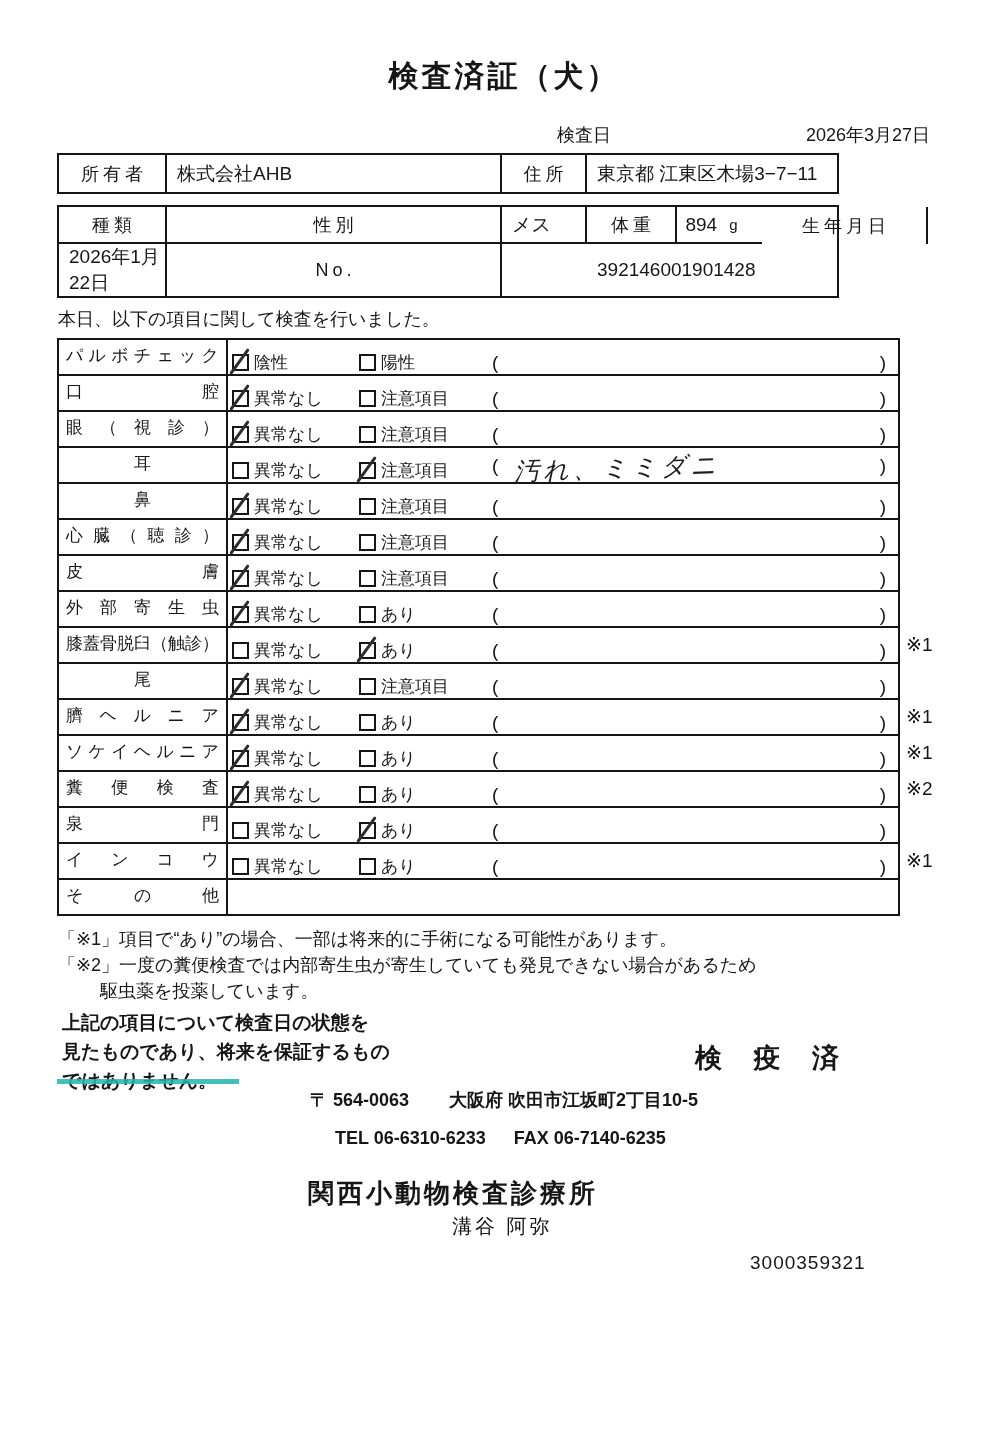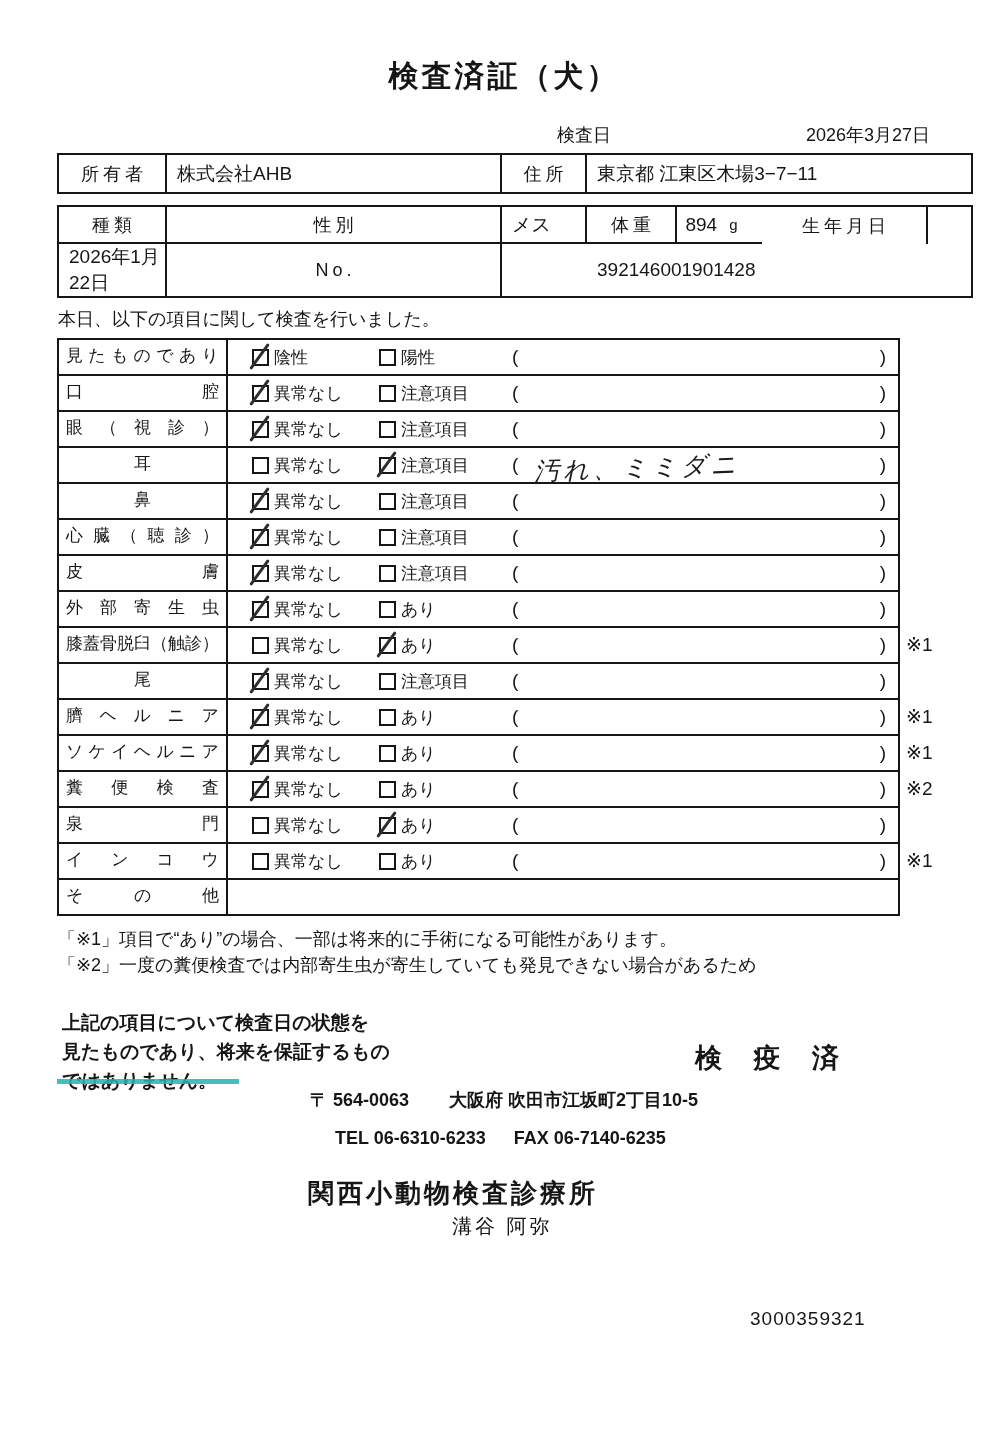--- a/index.html
+++ b/index.html
@@ -5,21 +5,21 @@
   html,body{margin:0;padding:0;background:#e8e8e8;}
   .page{position:relative;width:1008px;height:1433px;margin:0 auto;background:#ffffff;
         font-family:"Liberation Sans","DejaVu Sans",sans-serif;color:#161616;overflow:hidden;}
 
   
   .title{padding-top:56px;text-align:center;font-size:30px;font-weight:bold;letter-spacing:3px;}
   .daterow{display:flex;justify-content:space-between;margin:26px 78px 6px 557px;
            font-size:18px;font-weight:500;}
 
   
-  .tbl{margin-left:57px;width:916px;border:2px solid #161616;display:grid;box-sizing:border-box;}
+  .tbl{margin-left:57px;width:782px;border:2px solid #161616;display:grid;box-sizing:border-box;}
   .tbl1{grid-template-columns:108px 335px 85px 339px;margin-top:2px;}
   .tbl2{grid-template-columns:108px 335px 85px 90px 85px 166px;margin-top:11px;}
   .cell{display:flex;align-items:center;min-height:37px;box-sizing:border-box;}
   .br{border-right:2px solid #161616;}
   .bb{border-bottom:2px solid #161616;}
   .lab{justify-content:center;font-size:18px;font-weight:500;letter-spacing:4px;text-indent:4px;}
   .val{padding-left:10px;font-size:19px;font-weight:500;}
   .wval{justify-content:center;padding-right:16px;font-size:19px;font-weight:500;}
   .unit{font-size:15px;margin-left:12px;}
   .span3{grid-column:4 / 7;}
@@ -27,21 +27,21 @@
   .intro{margin:9px 0 0 58px;font-size:18px;font-weight:500;}
 
   
   .mt{position:relative;margin:7px 0 0 57px;width:843px;border:2px solid #161616;box-sizing:border-box;}
   .trow{position:relative;display:grid;grid-template-columns:169px 1fr;height:34px;
         border-bottom:2px solid #161616;}
   .trow.last{border-bottom:none;}
   .rlabel{border-right:2px solid #161616;padding:0 7px;font-size:17px;font-weight:500;
           line-height:32px;text-align:justify;text-align-last:justify;box-sizing:border-box;overflow:hidden;}
   .rlabel.center{text-align-last:center;}
-  .rcontent{display:flex;align-items:center;padding-left:24px;font-size:17px;font-weight:500;}
+  .rcontent{display:flex;align-items:flex-end;padding-left:4px;font-size:17px;font-weight:500;}
   .opt{display:flex;align-items:center;width:127px;flex:0 0 auto;}
   .opt2{width:133px;}
   .cb{position:relative;width:13px;height:13px;border:2px solid #161616;margin-right:5px;flex:0 0 auto;}
   .cb.checked::after{content:"";position:absolute;left:4px;top:-10px;width:3px;height:31px;
                      background:#2d2d2d;transform:rotate(36deg);border-radius:2px;}
   .notearea{flex:1;display:flex;align-items:center;justify-content:space-between;
             padding-right:12px;font-size:19px;}
   .paren{flex:0 0 auto;font-size:19px;}
   .notetext{flex:1;text-align:left;padding-left:16px;}
   .handwritten{font-size:25px;font-style:italic;font-weight:500;color:#1d1d1d;
@@ -53,21 +53,21 @@
   .fn-indent{padding-left:42px;}
 
   
   .disclaimer{position:absolute;left:62px;top:1008px;font-size:19px;line-height:29px;font-weight:600;}
   .stamp{position:absolute;left:695px;top:1040px;font-size:27px;font-weight:600;letter-spacing:12px;}
   .teal-line{position:absolute;left:57px;top:1079px;width:182px;height:5px;background:#25b5ad;opacity:.85;}
   .postal-line{position:absolute;left:310px;top:1088px;display:flex;gap:40px;font-size:18px;font-weight:600;}
   .tel-line{position:absolute;left:335px;top:1128px;display:flex;gap:28px;font-size:18px;font-weight:600;}
   .clinic-name{position:absolute;left:308px;top:1176px;font-size:26px;font-weight:600;letter-spacing:3px;}
   .staff-name{position:absolute;left:452px;top:1213px;font-size:20px;font-weight:500;letter-spacing:3px;}
-  .serial{position:absolute;left:750px;top:1308px;font-size:19px;font-weight:500;letter-spacing:1px;}
+  .serial{position:absolute;left:750px;top:1252px;font-size:19px;font-weight:500;letter-spacing:1px;}
 </style>
 </head>
 <body>
 
 <div class="page">
 
   <div class="title">検査済証（犬）</div>
 
   <div class="daterow">
     <span>検査日</span>
@@ -94,21 +94,21 @@
     <div class="cell val br">2026年1月22日</div>
     <div class="cell lab br">No.</div>
     <div class="cell val span3">392146001901428</div>
   </div>
 
   <div class="intro">本日、以下の項目に関して検査を行いました。</div>
 
   <div class="mt">
 
     <div class="trow">
-      <div class="rlabel">見たものであり</div>
+      <div class="rlabel">パルボチェック</div>
       <div class="rcontent">
         <span class="opt">
             <span class="cb checked"></span>
             <span>陰性</span>
           </span>
         <span class="opt opt2">
             <span class="cb"></span>
             <span>陽性</span>
           </span>
         <span class="notearea">
@@ -403,20 +403,21 @@
     <div class="trow last">
       <div class="rlabel">その他</div>
       <div class="rcontent"></div>
     </div>
 
   </div>
 
   <div class="footnotes">
     <div>「※1」項目で“あり”の場合、一部は将来的に手術になる可能性があります。</div>
     <div>「※2」一度の糞便検査では内部寄生虫が寄生していても発見できない場合があるため</div>
+    <div class="fn-indent">駆虫薬を投薬しています。</div>
   </div>
 
   <div class="disclaimer">
     <div>上記の項目について検査日の状態を</div>
     <div>見たものであり、将来を保証するもの</div>
     <div>ではありません。</div>
   </div>
 
   <div class="teal-line"></div>
 

